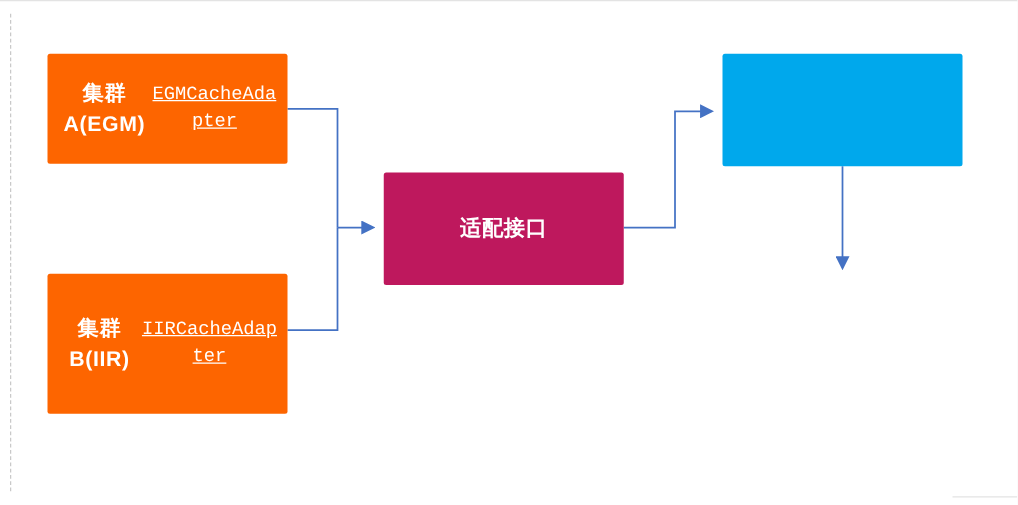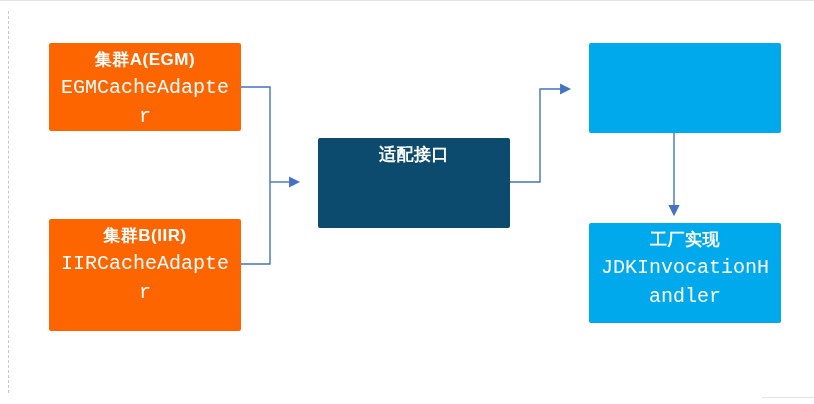--- a/index.html
+++ b/index.html
@@ -39,39 +39,40 @@
     top: 0;
     width: 814px;
     height: 404px;
     pointer-events: none;
   }
   .node {
     position: absolute;
     border-radius: 2px;
     color: #ffffff;
     display: flex;
-    flex-direction: column;
+    flex-direction: row;
     align-items: center;
+    justify-content: center;
     text-align: center;
     box-sizing: border-box;
     padding: 4px 8px;
-    margin-left: 11px;
   }
   .node .title {
     font-size: 17px;
     font-weight: bold;
     line-height: 1.5;
     letter-spacing: 0.5px;
   }
   .node .subtitle {
     font-family: "Liberation Mono", "DejaVu Sans Mono", monospace;
-    font-size: 20px;
+    font-size: 15px;
     line-height: 1.45;
     max-width: 176px;
     word-break: break-all;
+    text-decoration: underline;
   }
   #node-egm     { left: 38px;  top: 42px;  width: 192px; height: 88px; }
   #node-iir     { left: 38px;  top: 218px; width: 192px; height: 112px; }
   #node-adapter { left: 307px; top: 137px; width: 192px; height: 90px; }
   #node-proxy   { left: 578px; top: 42px;  width: 192px; height: 90px; }
   #node-handler { left: 578px; top: 222px; width: 192px; height: 100px; }
 </style>
 </head>
 <body>
 
@@ -101,25 +102,21 @@
   <div class="node" id="node-egm" style="background: rgb(253, 101, 0);">
     <div class="title">集群A(EGM)</div>
     <div class="subtitle">EGMCacheAdapter</div>
   </div>
 
   <div class="node" id="node-iir" style="background: rgb(253, 101, 0);">
     <div class="title">集群B(IIR)</div>
     <div class="subtitle">IIRCacheAdapter</div>
   </div>
 
-  <div class="node" id="node-adapter" style="background: #0c4a6e;">
+  <div class="node" id="node-adapter" style="background: #be185d;">
     <div class="title">适配接口</div>
   </div>
 
   <div class="node" id="node-proxy" style="background: rgb(0, 168, 236);">
   </div>
 
-  <div class="node" id="node-handler" style="background: rgb(0, 168, 236);">
-    <div class="title">工厂实现</div>
-    <div class="subtitle">JDKInvocationHandler</div>
-  </div>
 
 </div>
 
 </body></html>

